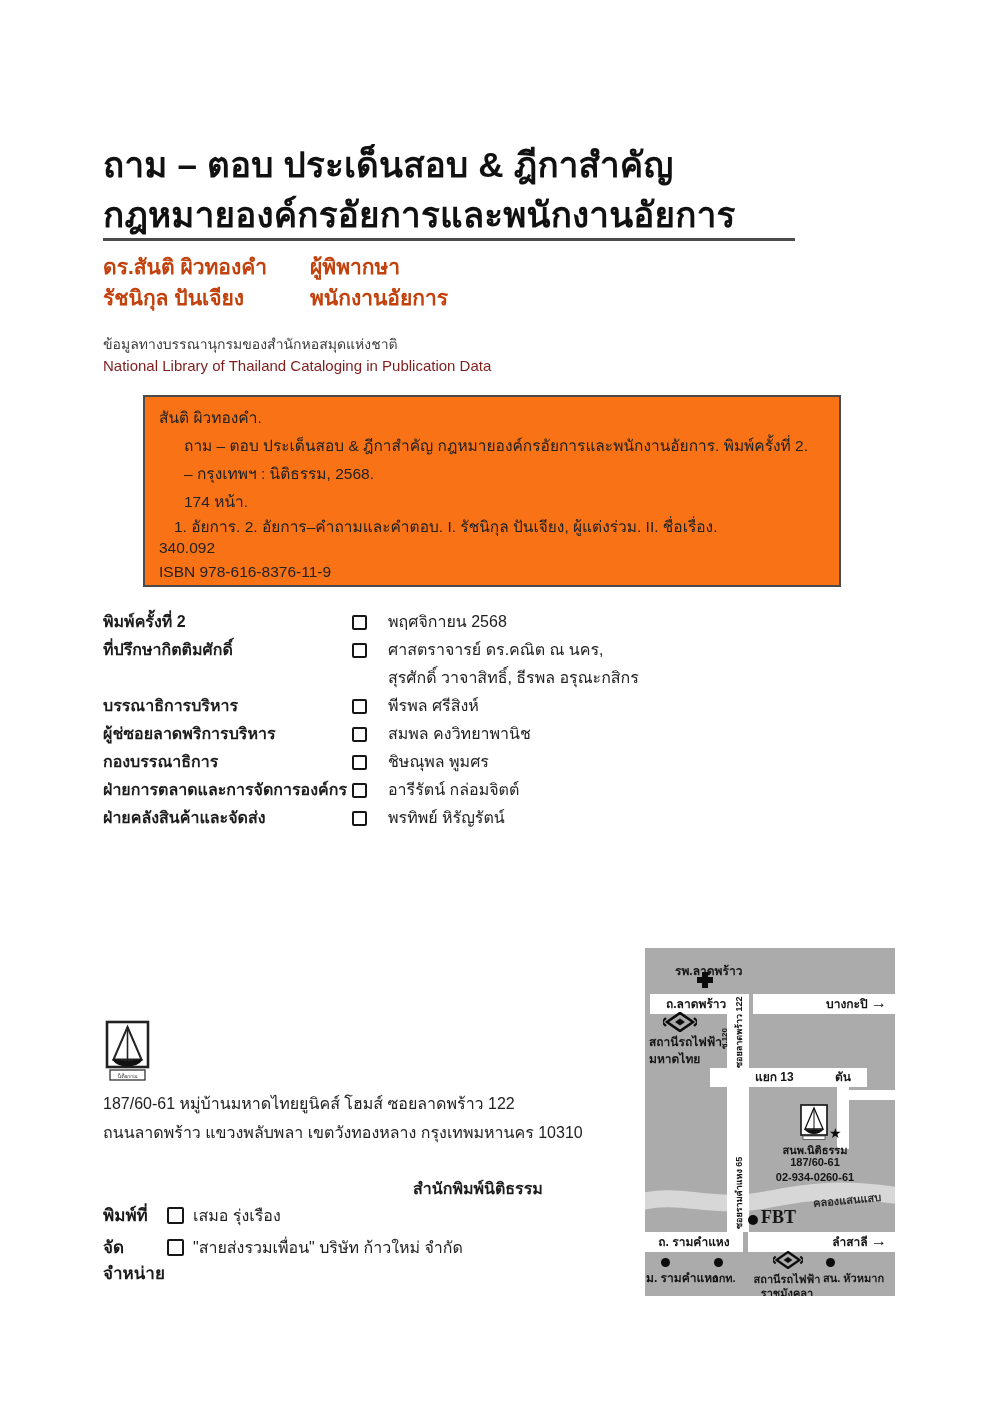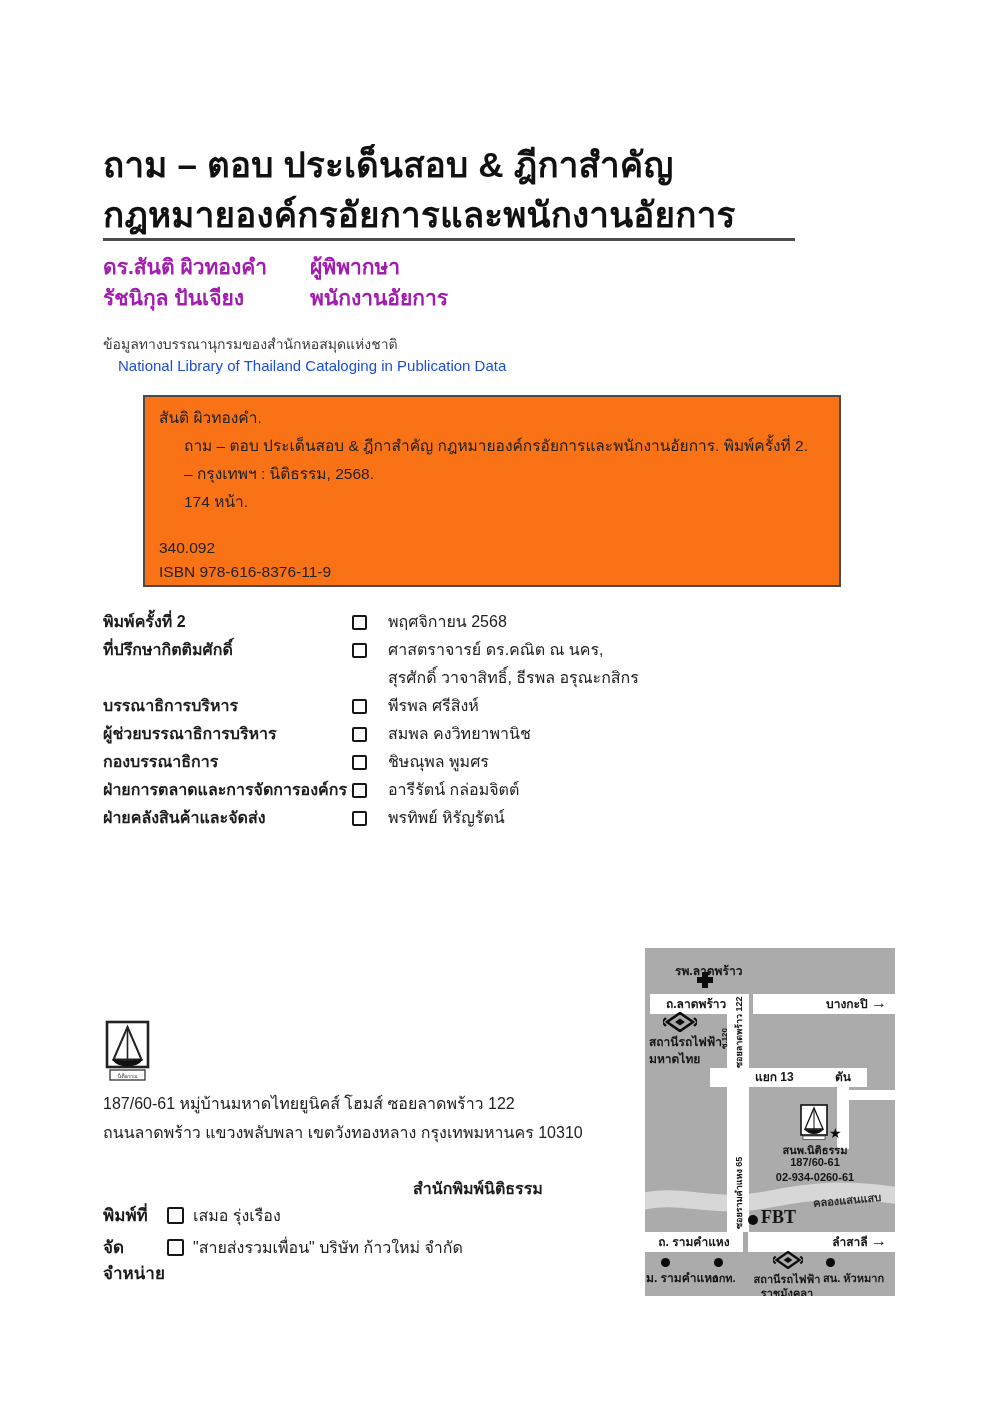--- a/index.html
+++ b/index.html
@@ -3,25 +3,25 @@
 <meta charset="utf-8">
 <style>
   html,body{margin:0;padding:0;background:#e8e8e8;}
   #page{position:relative;width:1000px;height:1406px;background:#ffffff;margin:0 auto;
         font-family:"Liberation Sans","DejaVu Sans",sans-serif;color:#1a1a1a;overflow:hidden;}
   .abs{position:absolute;}
   
   .title-line{left:103px;font-size:35px;font-weight:bold;color:#111;white-space:nowrap;letter-spacing:.2px;}
   .rule{left:103px;top:238px;width:692px;height:3px;background:#4c4c4c;}
   
-  .author-row{left:103px;width:560px;display:flex;font-size:21px;font-weight:600;color:#a21caf;}
+  .author-row{left:103px;width:560px;display:flex;font-size:21px;font-weight:600;color:#c2410c;}
   .author-name{width:207px;}
   
   .cat-th{left:103px;top:333px;font-size:14px;color:#3c3c3c;}
-  .cat-en{left:118px;top:357px;font-size:15px;color:#1d4ed8;}
+  .cat-en{left:103px;top:357px;font-size:15px;color:#7f1d1d;}
   
   .cip-box{left:143px;top:395px;width:698px;height:192px;border:2px solid #4a4a4a;background:#f97316;box-sizing:border-box;}
   .cip-line{position:absolute;font-size:15.5px;color:#222;white-space:nowrap;}
   
   .publist{left:103px;top:608px;width:620px;}
   .pubrow{display:flex;align-items:flex-start;line-height:28px;font-size:16px;}
   .publabel{width:249px;font-weight:600;color:#1c1c1c;flex:none;}
   .chk{display:inline-block;width:11px;height:11px;border:2px solid #161616;border-radius:2px;background:#fff;margin:7px 0 0 0;flex:none;}
   .chk-lg{width:13px;height:13px;margin-top:4px;}
   .pubval{margin-left:21px;color:#222;}
@@ -66,20 +66,21 @@
   </div>
 
   <div class="abs cat-th">ข้อมูลทางบรรณานุกรมของสำนักหอสมุดแห่งชาติ</div>
   <div class="abs cat-en">National Library of Thailand Cataloging in Publication Data</div>
 
   <div class="abs cip-box">
     <div class="cip-line" style="left:14px;top:8px;">สันติ ผิวทองคำ.</div>
     <div class="cip-line" style="left:39px;top:36px;">ถาม – ตอบ ประเด็นสอบ &amp; ฎีกาสำคัญ กฎหมายองค์กรอัยการและพนักงานอัยการ. พิมพ์ครั้งที่ 2.</div>
     <div class="cip-line" style="left:39px;top:64px;">– กรุงเทพฯ : นิติธรรม, 2568.</div>
     <div class="cip-line" style="left:39px;top:92px;">174 หน้า.</div>
+    <div class="cip-line" style="left:29px;top:117px;">1. อัยการ. 2. อัยการ–คำถามและคำตอบ.  I. รัชนิกุล ปันเจียง, ผู้แต่งร่วม.  II. ชื่อเรื่อง.</div>
     <div class="cip-line" style="left:14px;top:142px;">340.092</div>
     <div class="cip-line" style="left:14px;top:166px;">ISBN 978-616-8376-11-9</div>
   </div>
 
   <div class="abs publist">
     <div class="pubrow">
       <span class="publabel">พิมพ์ครั้งที่ 2</span>
       <span class="chk"></span>
       <span class="pubval">พฤศจิกายน 2568</span>
     </div>
@@ -90,21 +91,21 @@
         <span style="display:block;">ศาสตราจารย์ ดร.คณิต ณ นคร,</span>
         <span style="display:block;">สุรศักดิ์ วาจาสิทธิ์, ธีรพล อรุณะกสิกร</span>
       </span>
     </div>
     <div class="pubrow">
       <span class="publabel">บรรณาธิการบริหาร</span>
       <span class="chk"></span>
       <span class="pubval">พีรพล ศรีสิงห์</span>
     </div>
     <div class="pubrow">
-      <span class="publabel">ผู้ช่วยบรรณาธิการบริหาร</span>
+      <span class="publabel">ผู้ช่ซอยลาดพริการบริหาร</span>
       <span class="chk"></span>
       <span class="pubval">สมพล คงวิทยาพานิช</span>
     </div>
     <div class="pubrow">
       <span class="publabel">กองบรรณาธิการ</span>
       <span class="chk"></span>
       <span class="pubval">ชิษณุพล พูมศร</span>
     </div>
     <div class="pubrow">
       <span class="publabel">ฝ่ายการตลาดและการจัดการองค์กร</span>

